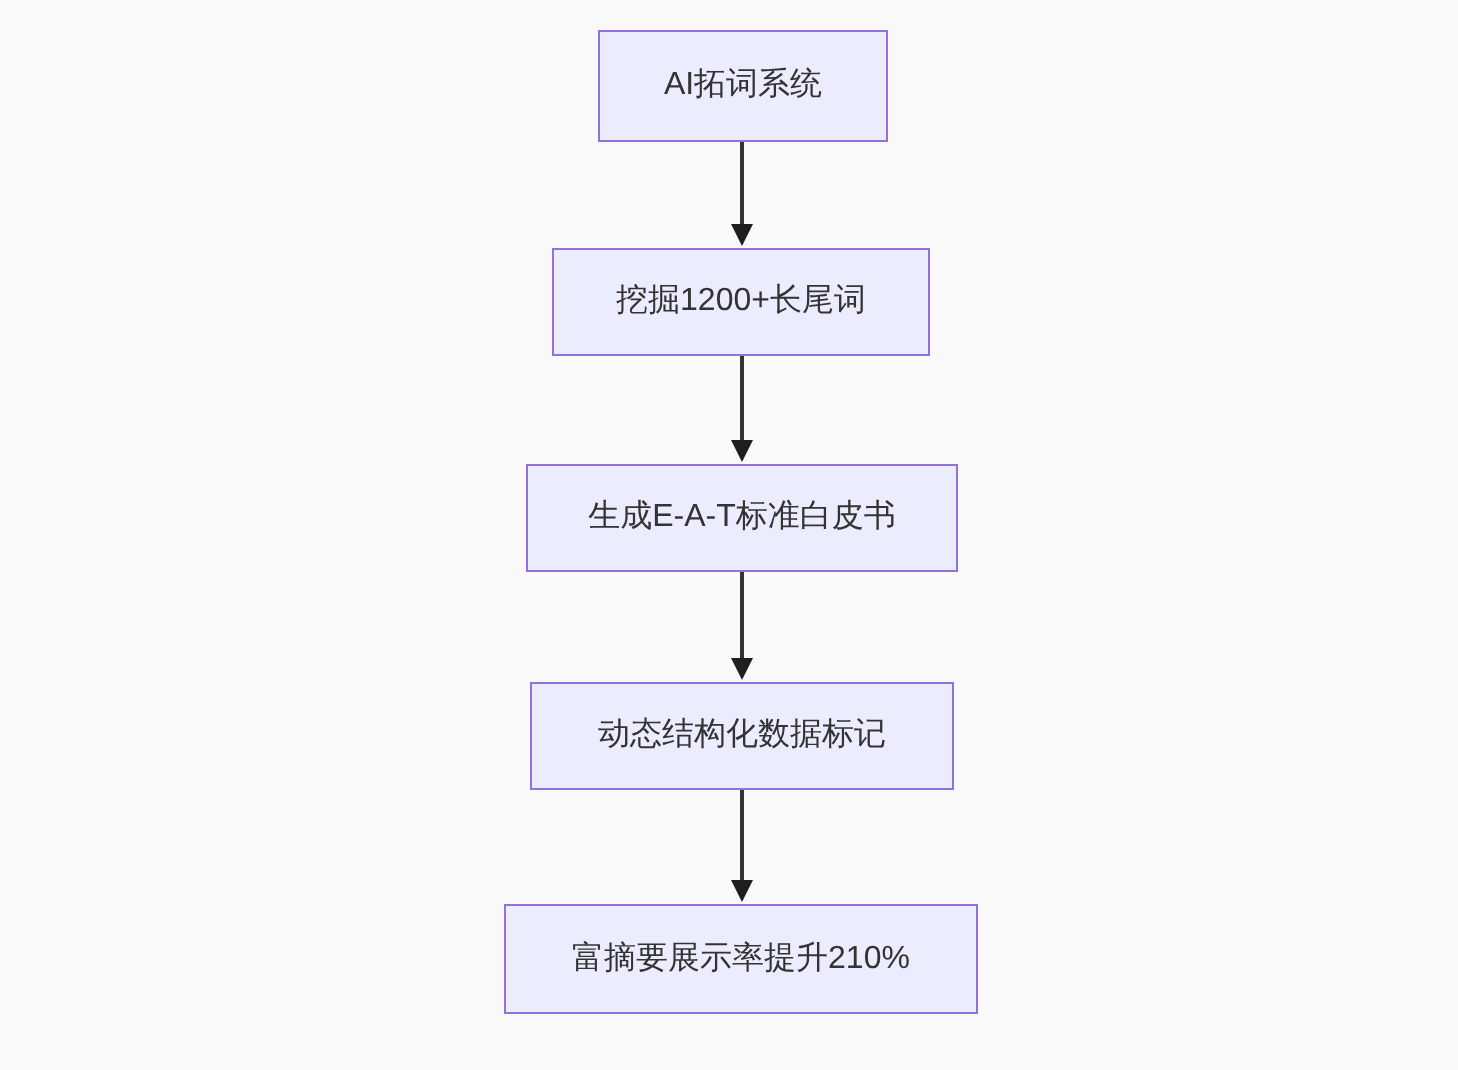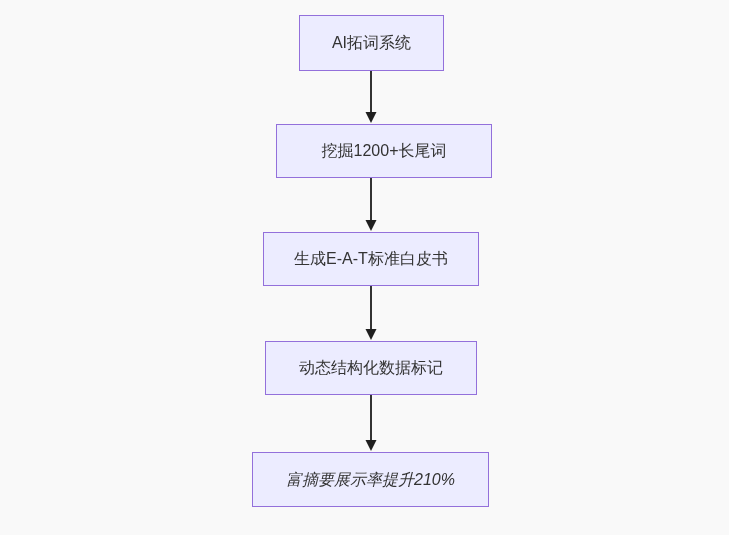--- a/index.html
+++ b/index.html
@@ -23,24 +23,24 @@
     font-size: 16px;
     display: flex;
     align-items: center;
     justify-content: center;
     text-align: center;
     line-height: 1.2;
     white-space: nowrap;
   }
   
   #node-1 { left: 299px; top: 15px;  width: 145px; height: 56px; text-align: right; }
-  #node-2 { left: 276px; top: 124px; width: 216px; height: 54px; }
+  #node-2 { left: 276px; top: 124px; width: 189px; height: 54px; }
   #node-3 { left: 263px; top: 232px; width: 216px; height: 54px; }
   #node-4 { left: 265px; top: 341px; width: 212px; height: 54px; }
-  #node-5 { left: 252px; top: 452px; width: 237px; height: 55px; font-style: italic; }
+  #node-5 { left: 252px; top: 452px; width: 237px; height: 55px; }
   .edges-layer {
     position: absolute;
     left: 0; top: 0;
     width: 729px; height: 535px;
     pointer-events: none;
   }
 </style>
 </head>
 <body>
 

